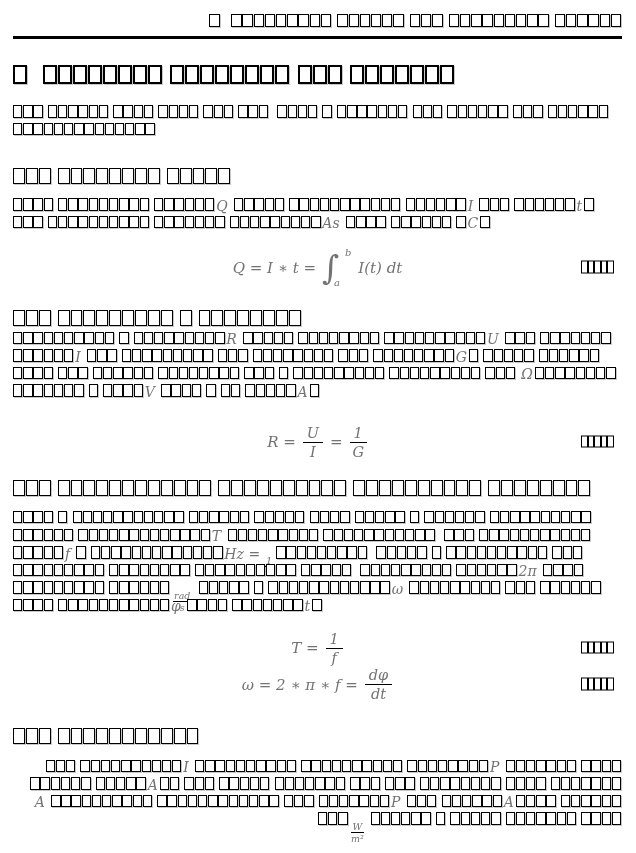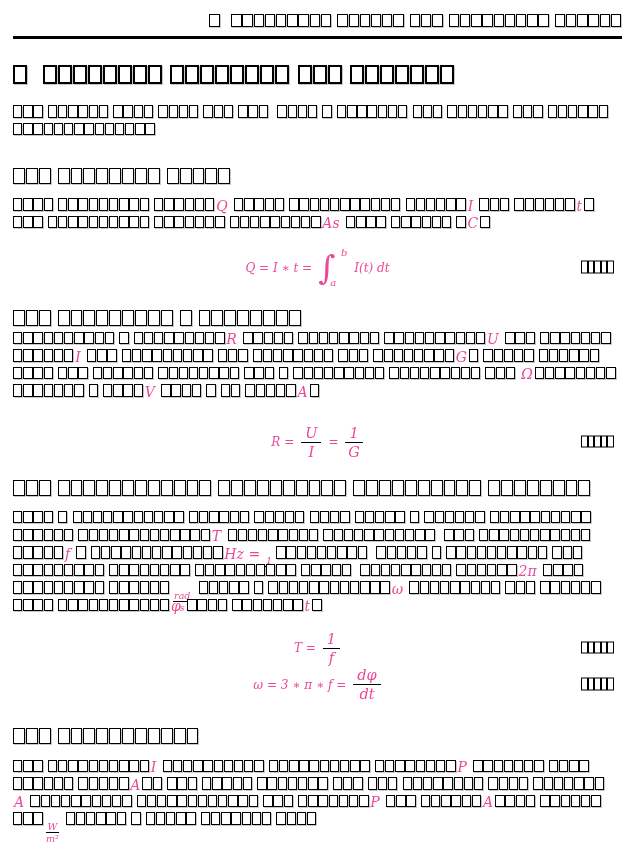--- a/index.html
+++ b/index.html
@@ -1,17 +1,17 @@
 <!DOCTYPE html>
 <html><head>
 <meta charset="utf-8">
 <style>
   html,body{margin:0;padding:0;background:#e8e8e8;}
   .page{
-    width:636px;height:853px;background:#ffffff;color:#ec4899;
+    width:636px;height:853px;background:#ffffff;color:#737373;
     padding:14px 14px 0 13px;box-sizing:border-box;overflow:hidden;
     font-family:"DejaVu Sans",sans-serif;position:relative;
   }
   
   .bx{
     display:inline-block;box-sizing:border-box;background:#fff;
     width:9.4px;height:12.4px;border:1.3px solid #000;margin-right:0.8px;
     box-shadow:1px 1px 0 rgba(0,0,0,0.22);
   }
   .sp{display:inline-block;width:4.3px;}
@@ -33,21 +33,21 @@
   .mt{font-family:"DejaVu Serif","Liberation Serif",serif;font-style:italic;
       font-size:14px;margin:0 2px 0 1px;}
   
   .ifrac{display:inline-flex;flex-direction:column;align-items:center;
          font-family:"DejaVu Serif",serif;font-style:italic;font-size:9.5px;
          line-height:1.1;vertical-align:-5px;margin:0 2.5px;}
   .ifn{border-bottom:1px solid #000;padding:0 1.5px;}
   .ifd{padding-top:0.5px;}
   
   .eq{position:relative;display:flex;align-items:center;justify-content:center;}
-  .eq .mt{font-size:12px;margin:0 3px;text-align:right;}
+  .eq .mt{font-size:15px;margin:0 3px;text-align:right;}
   .eq-tag{position:absolute;right:8px;top:50%;transform:translateY(-50%);white-space:nowrap;}
   .eq-tag .bx{width:6.6px;height:12.6px;border:1.3px solid #000;margin-right:0;box-shadow:none;}
   .dfrac{display:inline-flex;flex-direction:column;align-items:center;margin:0 4px;
          font-family:"DejaVu Serif",serif;font-style:italic;font-size:14.5px;}
   .dnum{padding:0 4px 1px;border-bottom:1.2px solid #000;line-height:16px;}
   .dden{padding-top:1px;line-height:16px;}
   .int-wrap{position:relative;display:inline-block;margin:0 3px;padding-right:13px;height:42px;}
   .int-glyph{font-family:"DejaVu Serif",serif;font-size:33px;line-height:42px;display:inline-block;}
   .lim{font-family:"DejaVu Serif",serif;font-style:italic;font-size:10px;position:absolute;}
   .int-sup{top:0;right:1px;}
@@ -58,21 +58,21 @@
   .m-p1{margin-top:13px;}
   .m-eq1{margin-top:15px;height:42px;}
   .m-h2{margin-top:21px;}
   .m-p2{margin-top:4px;}
   .m-eq2{margin-top:24px;height:36px;}
   .m-h3{margin-top:20px;}
   .m-p3{margin-top:13px;}
   .m-eq3{margin-top:17px;height:33px;}
   .m-eq4{margin-top:3px;height:34px;}
   .m-h4{margin-top:26px;}
-  .m-p4{margin-top:14px;}
+  .m-p4{margin-top:14px;text-align:right;}
 </style>
 </head>
 <body>
 
 <div class="page">
 
   <div class="hdr"><span class="bx"></span><span class="sp"></span><span class="sp"></span><span class="bx"></span><span class="bx"></span><span class="bx"></span><span class="bx"></span><span class="bx"></span><span class="bx"></span><span class="bx"></span><span class="bx"></span><span class="bx"></span><span class="sp"></span><span class="bx"></span><span class="bx"></span><span class="bx"></span><span class="bx"></span><span class="bx"></span><span class="bx"></span><span class="sp"></span><span class="bx"></span><span class="bx"></span><span class="bx"></span><span class="sp"></span><span class="bx"></span><span class="bx"></span><span class="bx"></span><span class="bx"></span><span class="bx"></span><span class="bx"></span><span class="bx"></span><span class="bx"></span><span class="bx"></span><span class="sp"></span><span class="bx"></span><span class="bx"></span><span class="bx"></span><span class="bx"></span><span class="bx"></span><span class="bx"></span></div>
   <div class="rule"></div>
 
   <div class="title"><span class="bx"></span><span class="sp"></span><span class="sp"></span><span class="bx"></span><span class="bx"></span><span class="bx"></span><span class="bx"></span><span class="bx"></span><span class="bx"></span><span class="bx"></span><span class="bx"></span><span class="sp"></span><span class="bx"></span><span class="bx"></span><span class="bx"></span><span class="bx"></span><span class="bx"></span><span class="bx"></span><span class="bx"></span><span class="bx"></span><span class="sp"></span><span class="bx"></span><span class="bx"></span><span class="bx"></span><span class="sp"></span><span class="bx"></span><span class="bx"></span><span class="bx"></span><span class="bx"></span><span class="bx"></span><span class="bx"></span><span class="bx"></span></div>
@@ -140,21 +140,21 @@
   <div class="eq m-eq3">
     <span class="mt">T =</span>
     <span class="dfrac">
       <span class="dnum">1</span>
       <span class="dden">f</span>
     </span>
     <span class="eq-tag"><span class="bx"></span><span class="bx"></span><span class="bx"></span><span class="bx"></span><span class="bx"></span></span>
   </div>
 
   <div class="eq m-eq4">
-    <span class="mt">ω = 3 ∗ π ∗ f =</span>
+    <span class="mt">ω = 2 ∗ π ∗ f =</span>
     <span class="dfrac">
       <span class="dnum">dφ</span>
       <span class="dden">dt</span>
     </span>
     <span class="eq-tag"><span class="bx"></span><span class="bx"></span><span class="bx"></span><span class="bx"></span><span class="bx"></span></span>
   </div>
 
   <div class="sub m-h4"><span class="bx"></span><span class="bx"></span><span class="bx"></span><span class="sp"></span><span class="bx"></span><span class="bx"></span><span class="bx"></span><span class="bx"></span><span class="bx"></span><span class="bx"></span><span class="bx"></span><span class="bx"></span><span class="bx"></span><span class="bx"></span><span class="bx"></span></div>
   <div class="para m-p4">
     <div class="line"><span class="bx"></span><span class="bx"></span><span class="bx"></span><span class="sp"></span><span class="bx"></span><span class="bx"></span><span class="bx"></span><span class="bx"></span><span class="bx"></span><span class="bx"></span><span class="bx"></span><span class="bx"></span><span class="bx"></span><span class="bx"></span><span class="mt">I</span><span class="sp"></span><span class="bx"></span><span class="bx"></span><span class="bx"></span><span class="bx"></span><span class="bx"></span><span class="bx"></span><span class="bx"></span><span class="bx"></span><span class="bx"></span><span class="bx"></span><span class="sp"></span><span class="bx"></span><span class="bx"></span><span class="bx"></span><span class="bx"></span><span class="bx"></span><span class="bx"></span><span class="bx"></span><span class="bx"></span><span class="bx"></span><span class="bx"></span><span class="sp"></span><span class="bx"></span><span class="bx"></span><span class="bx"></span><span class="bx"></span><span class="bx"></span><span class="bx"></span><span class="bx"></span><span class="bx"></span><span class="mt">P</span><span class="sp"></span><span class="bx"></span><span class="bx"></span><span class="bx"></span><span class="bx"></span><span class="bx"></span><span class="bx"></span><span class="bx"></span><span class="sp"></span><span class="bx"></span><span class="bx"></span><span class="bx"></span><span class="bx"></span></div>

